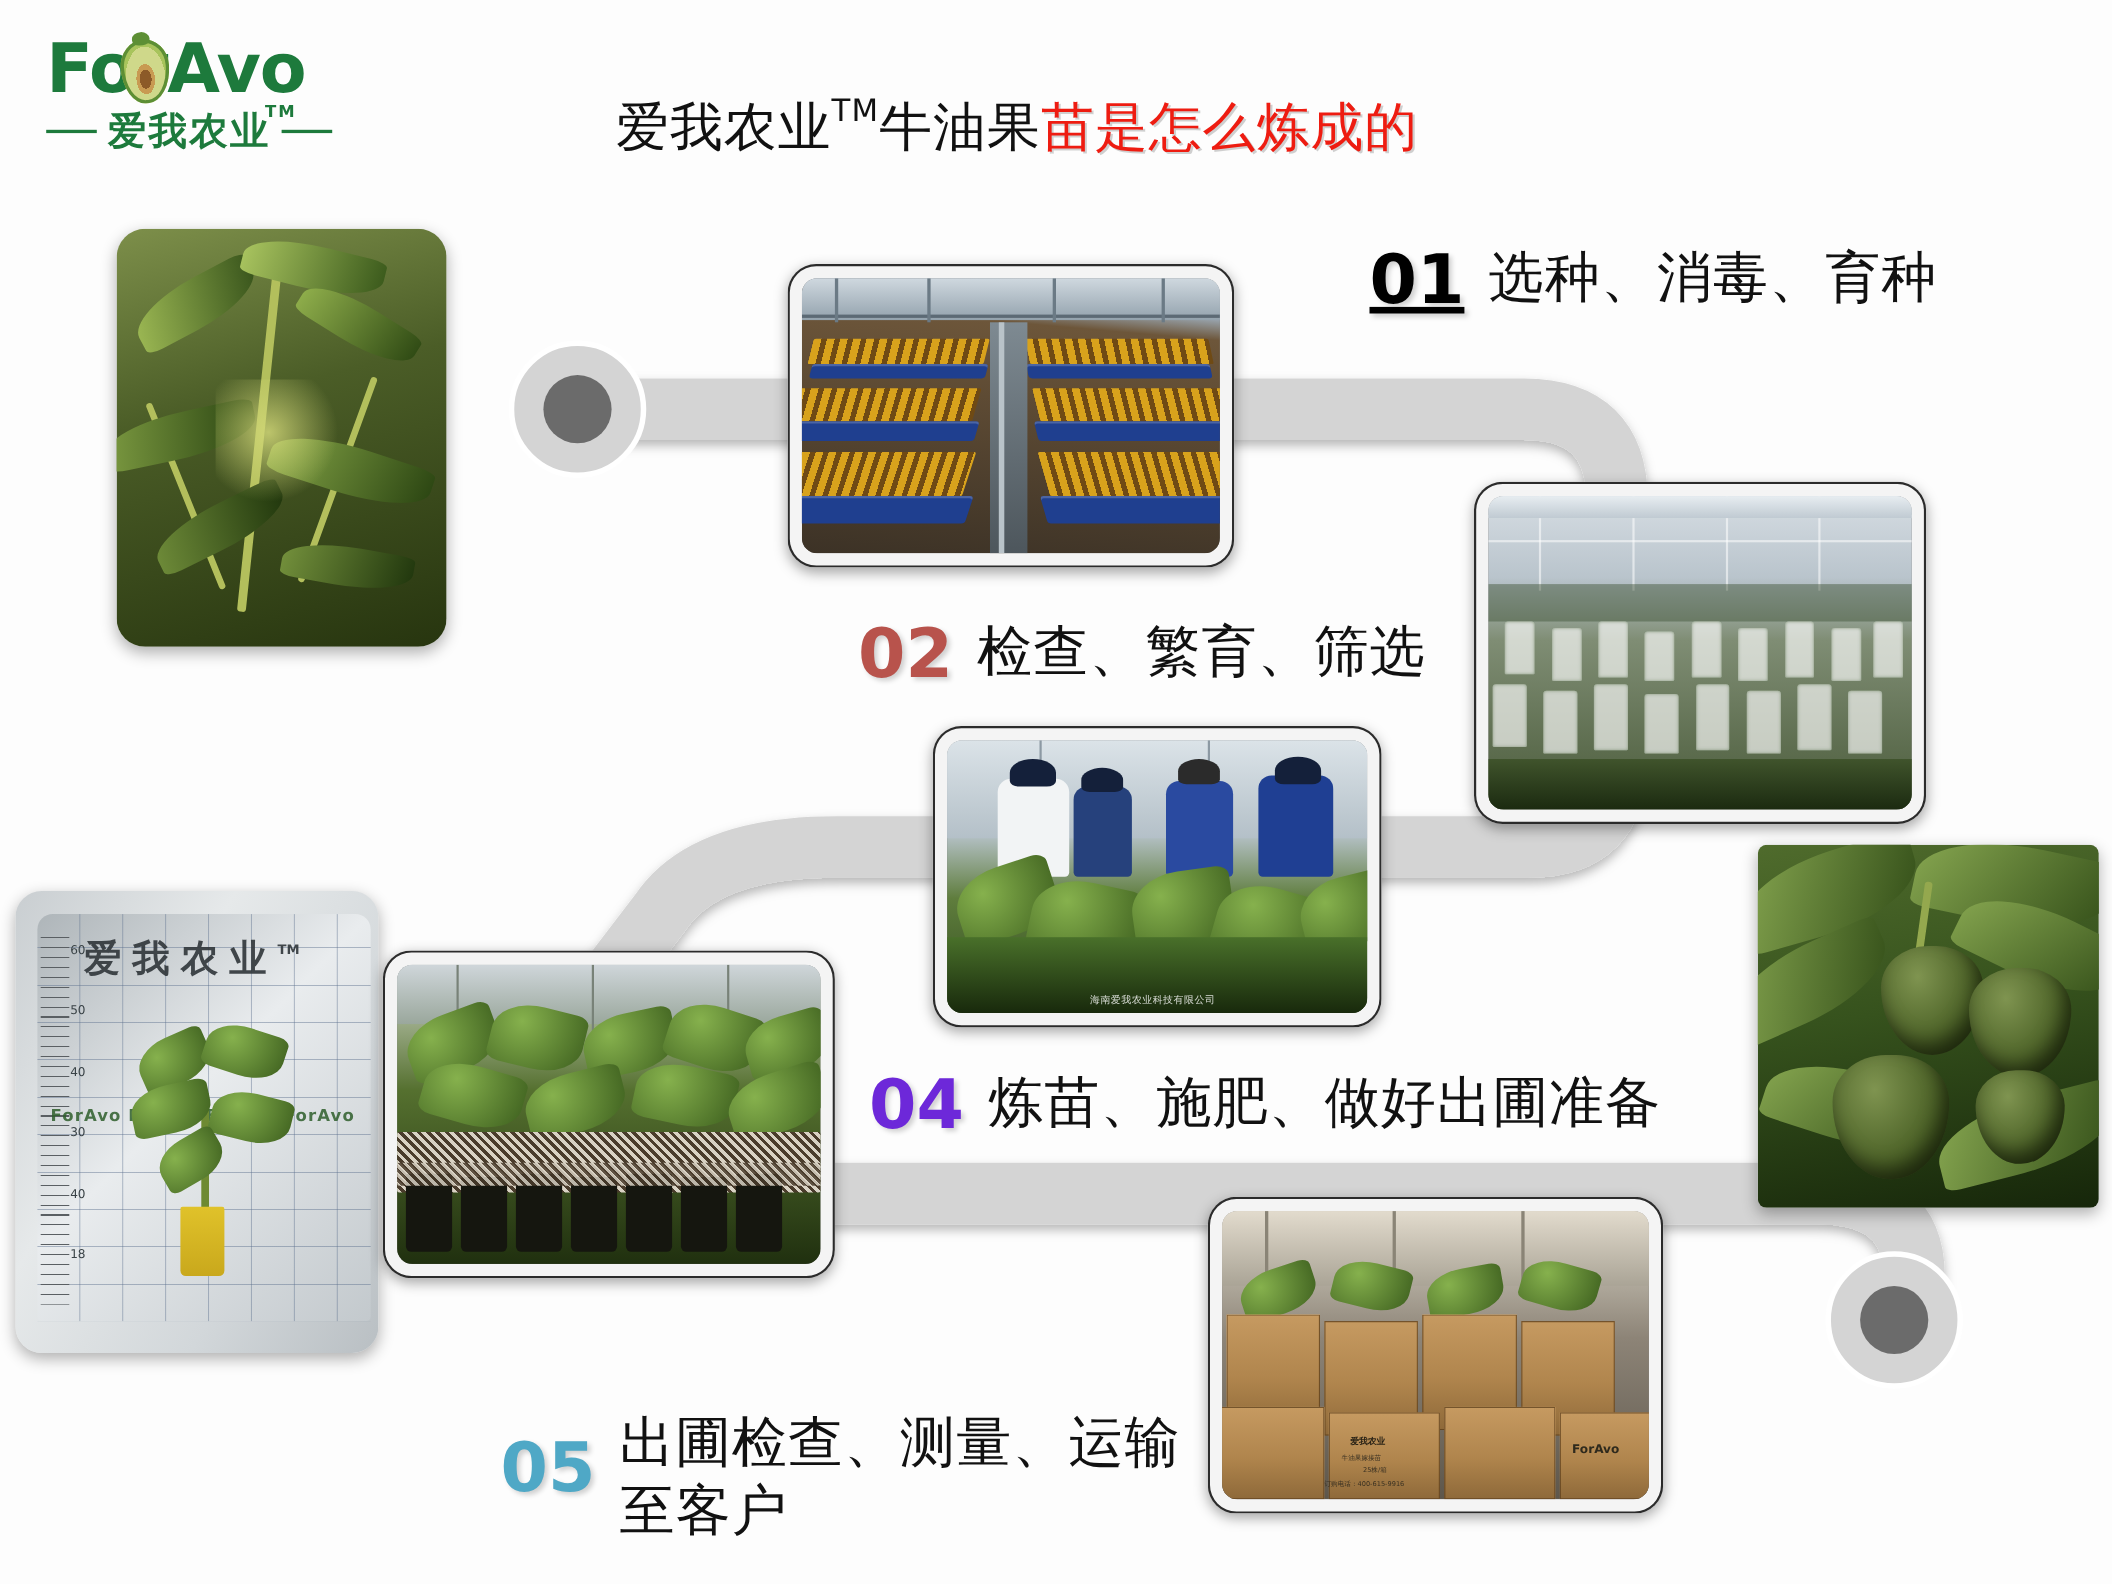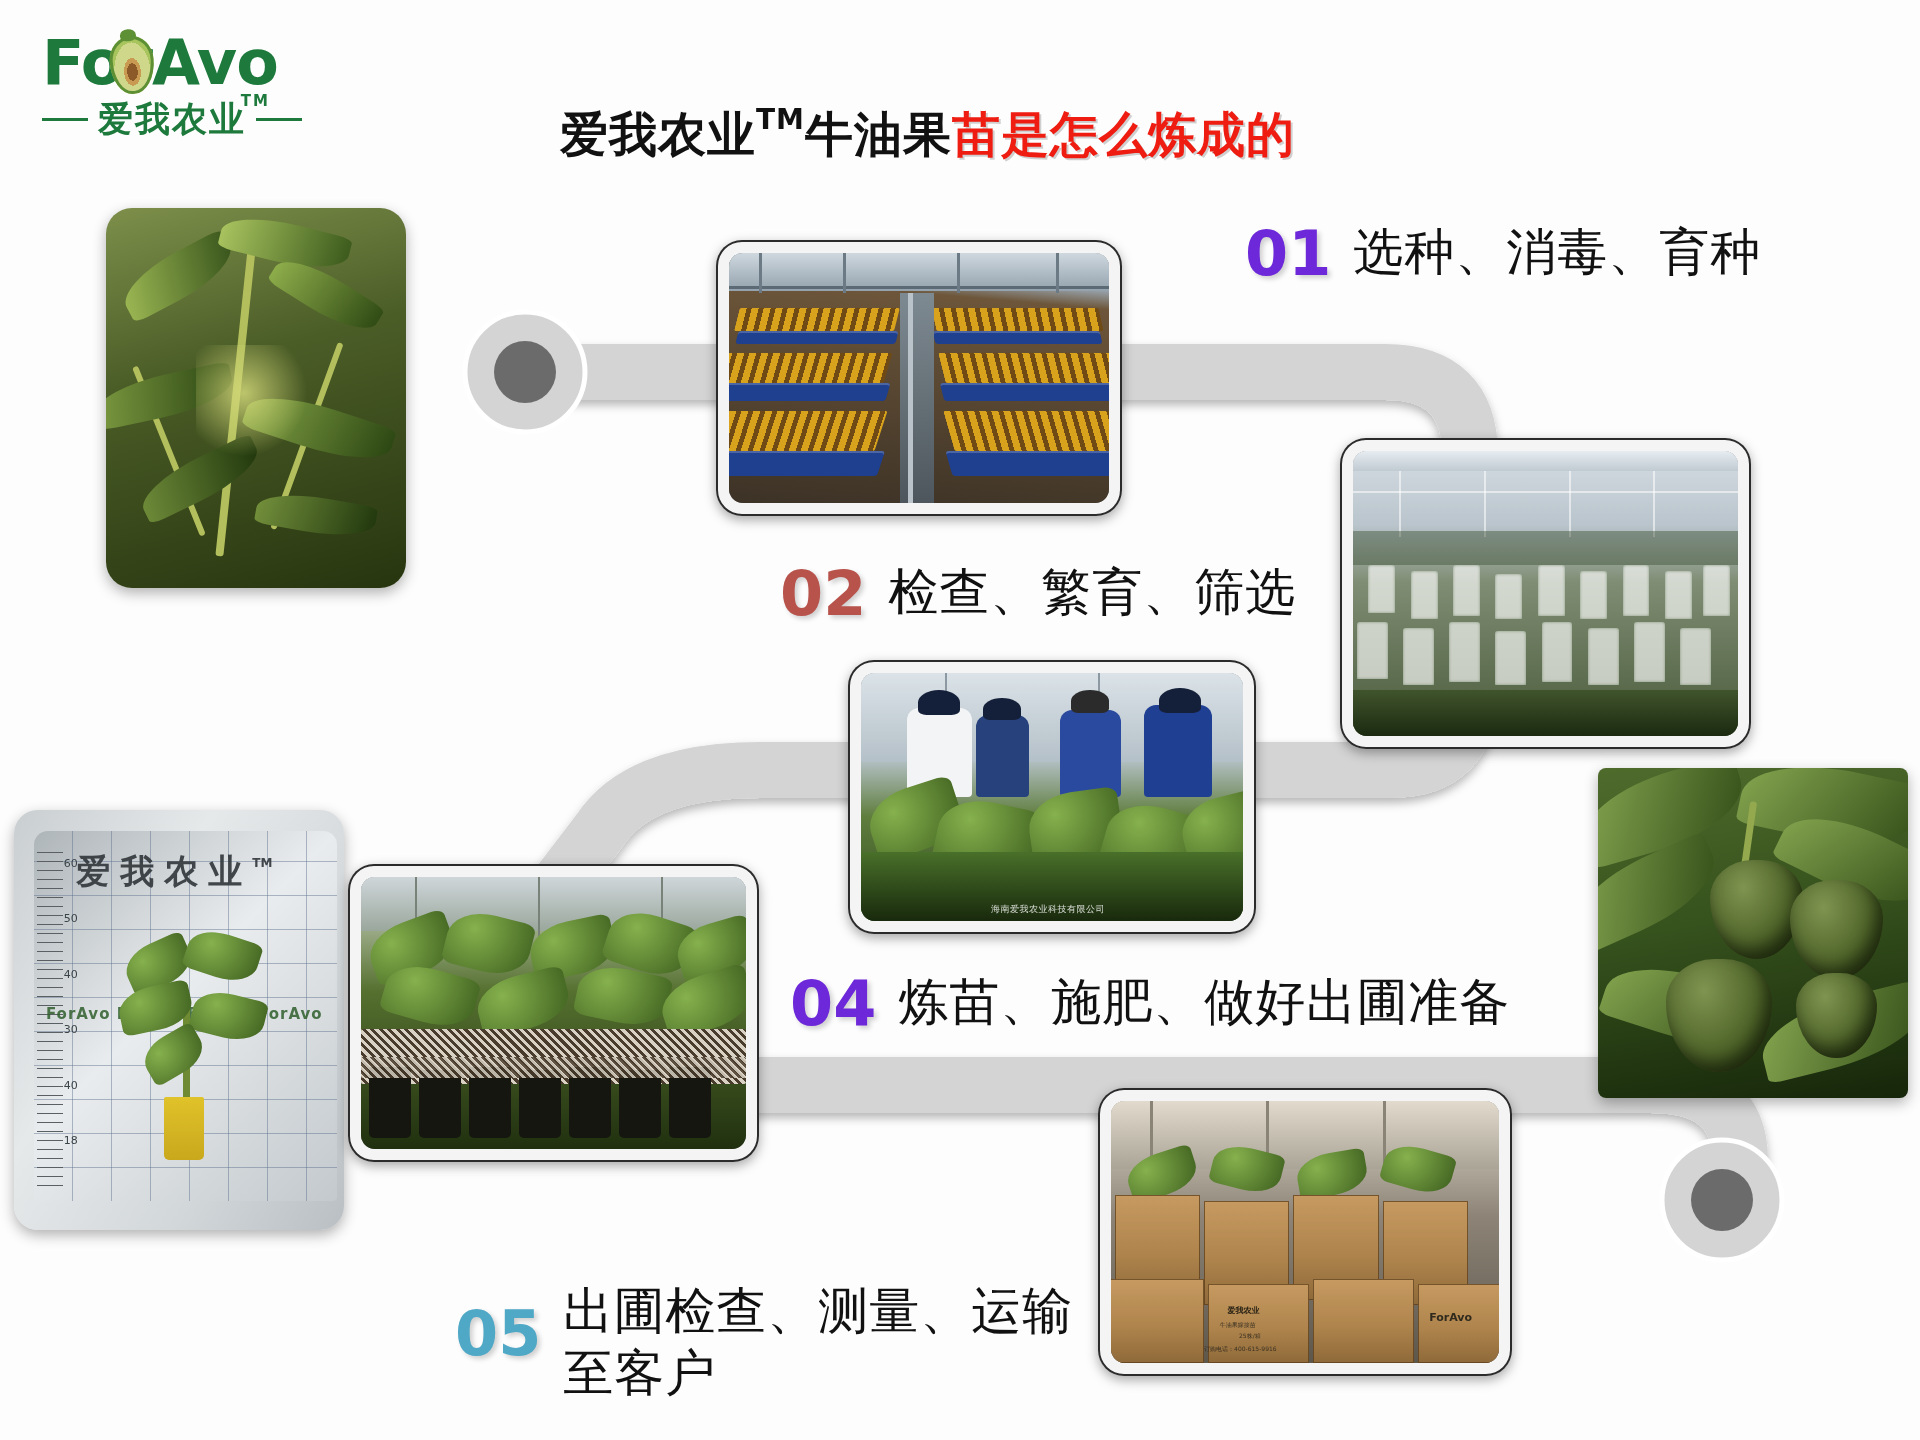--- a/index.html
+++ b/index.html
@@ -36,21 +36,21 @@
   .logo-cn{
     font-family:"DejaVu Sans",sans-serif;font-weight:700;font-size:35px;
     color:#1d7a3c;letter-spacing:2px;position:relative;white-space:nowrap;
   }
   .logo-tm{position:absolute;right:-24px;top:-4px;font-size:15px;font-weight:700;}
 
   
   .title{
     position:absolute;left:560px;top:44px;width:820px;
     font-family:"DejaVu Sans",sans-serif;
-    font-weight:700;font-size:48px;line-height:88px;
+    font-weight:400;font-size:48px;line-height:50px;
     color:#111;letter-spacing:1px;white-space:nowrap;
   }
   .title .tm{font-size:28px;vertical-align:22px;}
   .title .hl{color:#ee1c11;text-shadow:2px 2px 0 rgba(0,0,0,.18);}
 
   
   .ribbon{position:absolute;left:0;top:0;width:1920px;height:1440px;pointer-events:none;}
 
   
   .photo{
@@ -248,21 +248,21 @@
         <div class="trayrow" style="left:-8%;top:79%;width:48%;height:10%;transform:skewX(-18deg);"></div>
         <div class="traytop" style="left:58%;top:63%;width:54%;height:16%;transform:skewX(16deg);"></div>
         <div class="trayrow" style="left:58%;top:79%;width:54%;height:10%;transform:skewX(16deg);"></div>
         <div style="position:absolute;left:45%;top:16%;width:9%;height:84%;background:linear-gradient(180deg,#7e8a92,#4d565c);"></div>
         <div style="position:absolute;left:47%;top:16%;width:1.5%;height:84%;background:#b9c3c9;"></div>
       </div>
     </div>
   </div>
 
   <div class="step" style="left:1245px;top:222px;">
-    <span class="num" style="color:#6d28d9;">01</span>
+    <span class="num" style="color:#000000;text-decoration:underline;">01</span>
     <span class="txt">选种、消毒、育种</span>
   </div>
 
   <div class="photo framed" style="left:1340px;top:438px;width:385px;height:285px;">
     <div class="inner">
       <div class="sc sc-house">
         <div class="beam" style="left:0;top:6%;width:100%;height:3px;"></div>
         <div class="beam" style="left:0;top:14%;width:100%;height:2px;"></div>
         <div class="beam" style="left:12%;top:0;width:2px;height:30%;"></div>
         <div class="beam" style="left:34%;top:0;width:2px;height:30%;"></div>

